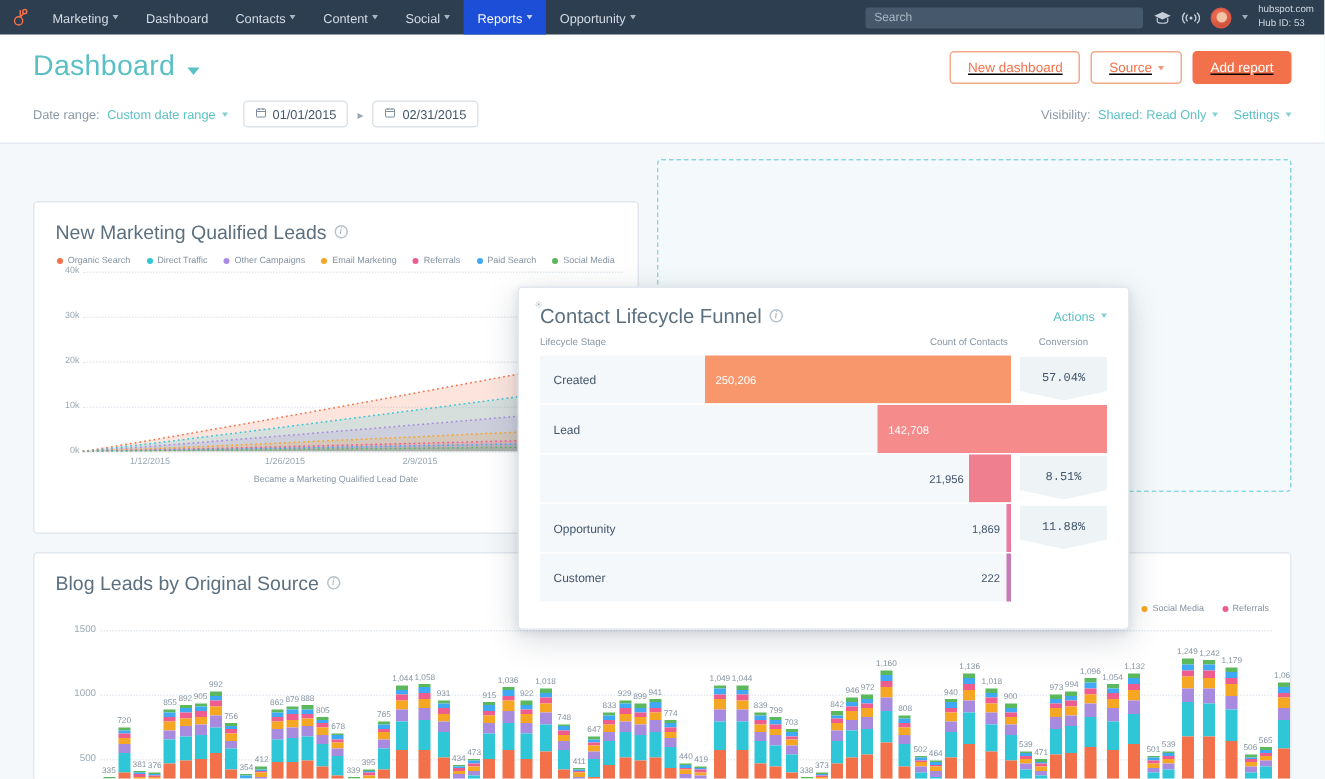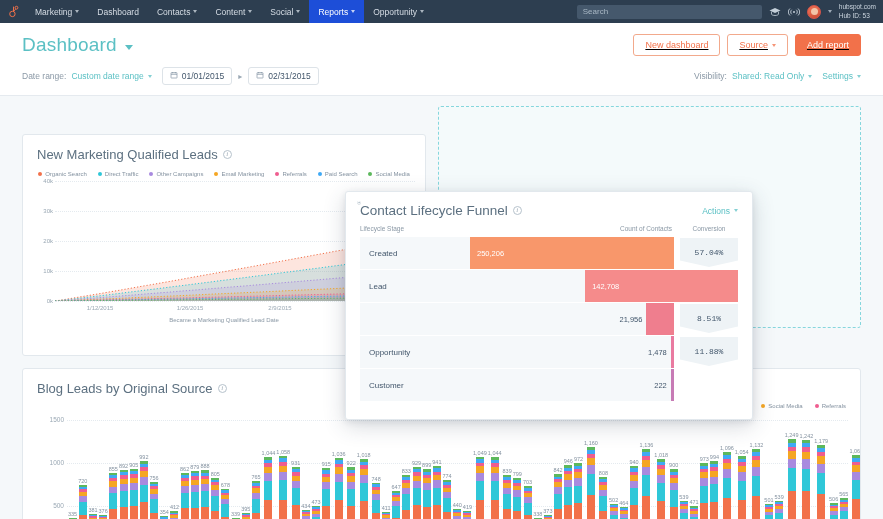--- a/index.html
+++ b/index.html
@@ -1381,21 +1381,21 @@
           <div class="fn-bar" style="width: 8.77517%; background: rgb(239, 126, 142);"></div>
         </div>
         <div class="fn-convcell">
           <div class="chev"></div>
           <span class="chev-txt">8.51%</span>
         </div>
       </div>
       <div class="fn-row">
         <div class="fn-stagebox">Opportunity</div>
         <div class="fn-barbox">
-          <span class="fn-barlabel-out" style="right: calc(1.6% + 4px);">1,478</span>
+          <span class="fn-barlabel-out" style="right: calc(1.6% + 4px);">1,869</span>
           <div class="fn-bar" style="width: 1.6%; background: rgb(233, 122, 160);"></div>
         </div>
         <div class="fn-convcell">
           <div class="chev"></div>
           <span class="chev-txt">11.88%</span>
         </div>
       </div>
       <div class="fn-row">
         <div class="fn-stagebox">Customer</div>
         <div class="fn-barbox">

